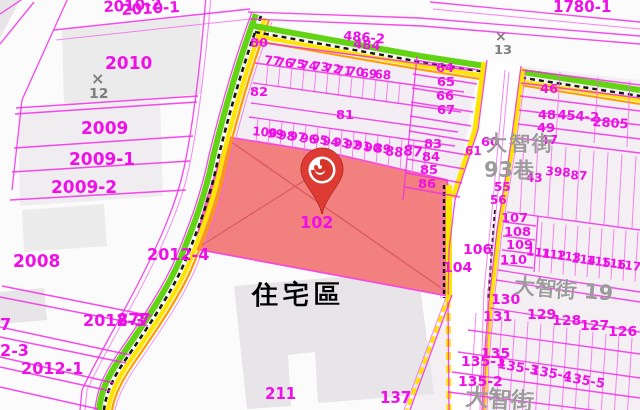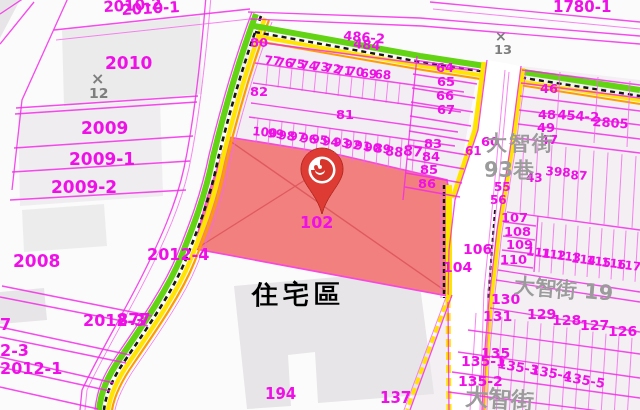--- a/index.html
+++ b/index.html
@@ -213,22 +213,22 @@
       <span class="lbl" style="left: 89px; top: 86px; font-size: 14px; color: rgb(126, 126, 126);">12</span>
       <span class="lbl" style="left: 81px; top: 120px; font-size: 17px;">2009</span>
       <span class="lbl" style="left: 69px; top: 151px; font-size: 17px;">2009-1</span>
       <span class="lbl" style="left: 51px; top: 179px; font-size: 17px;">2009-2</span>
       <span class="lbl" style="left: 13px; top: 253px; font-size: 17px;">2008</span>
       <span class="lbl" style="left: 147px; top: 247px; font-size: 16px; text-align: center;">2012-4</span>
       <span class="lbl" style="left: 83px; top: 313px; font-size: 16px;">2012-3</span>
       <span class="lbl" style="left: 117px; top: 312px; font-size: 16px;">877</span>
       <span class="lbl" style="left: 0px; top: 317px; font-size: 16px;">7</span>
       <span class="lbl" style="left: 0px; top: 343px; font-size: 16px;">2-3</span>
-      <span class="lbl" style="left: 0px; top: 361px; font-size: 16px;">2012-1</span>
-      <span class="lbl" style="left: 265px; top: 387px; font-size: 15px;">194</span>
+      <span class="lbl" style="left: 0px; top: 361px; font-size: 16px; padding-left: 21px;">2012-1</span>
+      <span class="lbl" style="left: 265px; top: 387px; font-size: 15px;">211</span>
       <span class="lbl" style="left: 380px; top: 391px; font-size: 15px;">137</span>
       <span class="lbl" style="left: 250px; top: 36px; font-size: 13px;">80</span>
       <span class="lbl" style="left: 250px; top: 85px; font-size: 13px;">82</span>
       <span class="lbl" style="left: 336px; top: 108px; font-size: 13px;">81</span>
       <span class="lbl" style="left: 265px; top: 54px; font-size: 12px; transform: rotate(5deg);">77</span>
       <span class="lbl" style="left: 277px; top: 56px; font-size: 12px; transform: rotate(5deg);">76</span>
       <span class="lbl" style="left: 289px; top: 57px; font-size: 12px; transform: rotate(5deg);">75</span>
       <span class="lbl" style="left: 301px; top: 59px; font-size: 12px; transform: rotate(5deg);">74</span>
       <span class="lbl" style="left: 313px; top: 60px; font-size: 12px; transform: rotate(5deg);">73</span>
       <span class="lbl" style="left: 325px; top: 62px; font-size: 12px; transform: rotate(5deg);">72</span>

